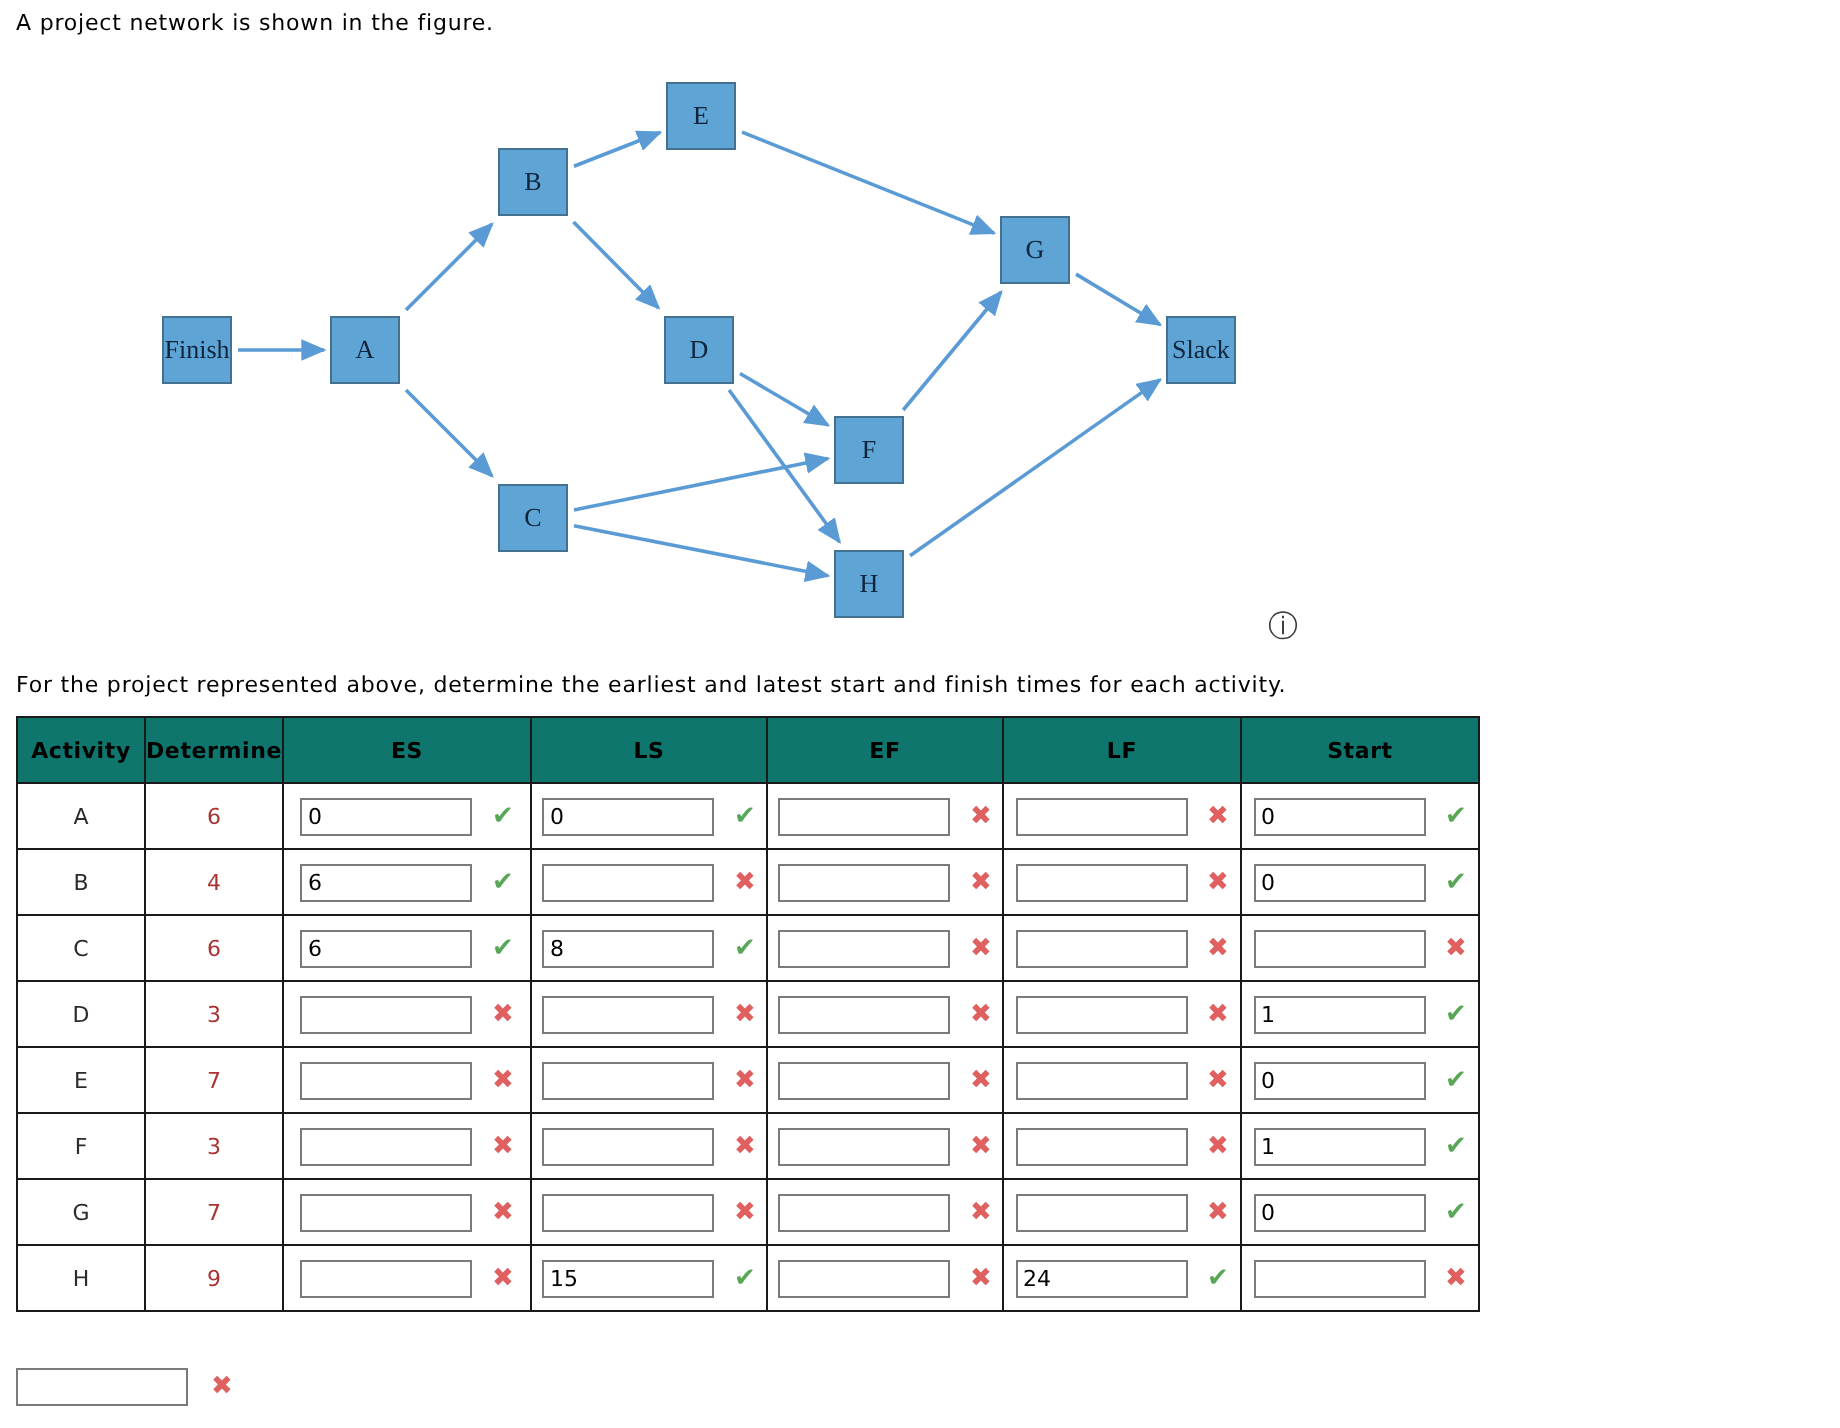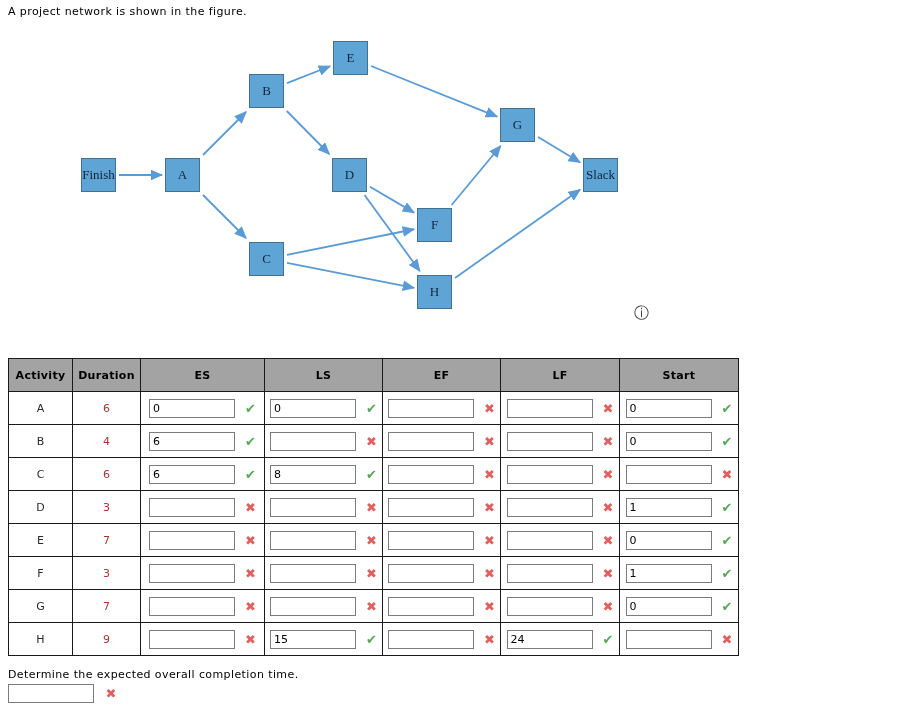--- a/index.html
+++ b/index.html
@@ -17,21 +17,21 @@
         background:#5ea4d4;border:1px solid #44718f;
         font-family:"Liberation Serif","DejaVu Serif",serif;font-size:13px;color:#10243c;
         display:flex;align-items:center;justify-content:center;overflow:hidden;}
   .info-icon{position:absolute;left:634px;top:306px;font-size:15px;color:#3a3a3a;
              font-family:"DejaVu Sans",sans-serif;cursor:pointer;line-height:15px;}
 
   
   table.grid{position:absolute;left:8px;top:358px;border-collapse:collapse;table-layout:fixed;
              font-family:"DejaVu Sans","Liberation Sans",sans-serif;font-size:11px;}
   table.grid th,table.grid td{border:1px solid #1a1a1a;height:32px;padding:0;text-align:center;vertical-align:middle;}
-  table.grid th{background:#a3a3a3;font-weight:bold;letter-spacing:.3px;}
+  table.grid th{background:#0f766e;font-weight:bold;letter-spacing:.3px;}
   td.inputcell{text-align:left;padding-left:6px;}
   td.act{color:#2b2b2b;}
   td.dur{font-weight:normal;}
   input.ans{width:78px;height:15px;border:1px solid #7b7b7b;font-family:"DejaVu Sans",sans-serif;
             font-size:11px;padding:1px 3px;vertical-align:middle;background:#fff;color:#000;}
   .mark{display:inline-block;margin-left:10px;font-size:13px;font-weight:bold;vertical-align:middle;line-height:13px;}
 
   .completion{position:absolute;left:8px;top:684px;}
   .completion .mark{margin-left:8px;}
 </style>
@@ -71,35 +71,36 @@
         <div class="node" style="left: 332px; top: 158px; background: rgb(94, 164, 212); border-color: rgb(68, 113, 143);">D</div>
         <div class="node" style="left: 333px; top: 41px; background: rgb(94, 164, 212); border-color: rgb(68, 113, 143);">E</div>
         <div class="node" style="left: 417px; top: 208px; background: rgb(94, 164, 212); border-color: rgb(68, 113, 143);">F</div>
         <div class="node" style="left: 500px; top: 108px; background: rgb(94, 164, 212); border-color: rgb(68, 113, 143);">G</div>
         <div class="node" style="left: 417px; top: 275px; background: rgb(94, 164, 212); border-color: rgb(68, 113, 143);">H</div>
         <div class="node" style="left: 583px; top: 158px; background: rgb(94, 164, 212); border-color: rgb(68, 113, 143);">Slack</div>
       </div>
     <span class="info-icon">ⓘ</span>
   </div>
 
+  <div class="txt q1">For the project represented above, determine the earliest and latest start and finish times for each activity.</div>
 
   <table class="grid">
     <colgroup id="table-cols">
         <col style="width: 64px;">
         <col style="width: 68px;">
         <col style="width: 124px;">
         <col style="width: 118px;">
         <col style="width: 118px;">
         <col style="width: 119px;">
         <col style="width: 119px;">
       </colgroup>
     <thead>
         <tr id="table-head-row">
           <th>Activity</th>
-          <th>Duration</th>
+          <th>Determine</th>
           <th>ES</th>
           <th>LS</th>
           <th>EF</th>
           <th>LF</th>
           <th>Start</th>
         </tr>
       </thead>
     <tbody id="table-body">
         <tr>
           <td class="act">A</td>
@@ -169,20 +170,19 @@
           <td class="dur" style="color: rgb(170, 51, 51);">9</td>
           <td class="inputcell"><input class="ans" style=""><span class="mark" style="color: rgb(224, 96, 96);">✖</span></td>
           <td class="inputcell"><input class="ans" value="15" style=""><span class="mark" style="color: rgb(87, 167, 87);">✔</span></td>
           <td class="inputcell"><input class="ans" style=""><span class="mark" style="color: rgb(224, 96, 96);">✖</span></td>
           <td class="inputcell"><input class="ans" value="24" style=""><span class="mark" style="color: rgb(87, 167, 87);">✔</span></td>
           <td class="inputcell"><input class="ans" style=""><span class="mark" style="color: rgb(224, 96, 96);">✖</span></td>
         </tr>
       </tbody>
   </table>
 
-  <div class="txt q2">Determine the expected overall completion time.</div>
 
   <div class="completion">
     <input class="ans" id="completion-input" style="">
     <span class="mark" id="completion-mark" style="color: rgb(224, 96, 96);">✖</span>
   </div>
 
 </div>
 
 </body></html>

